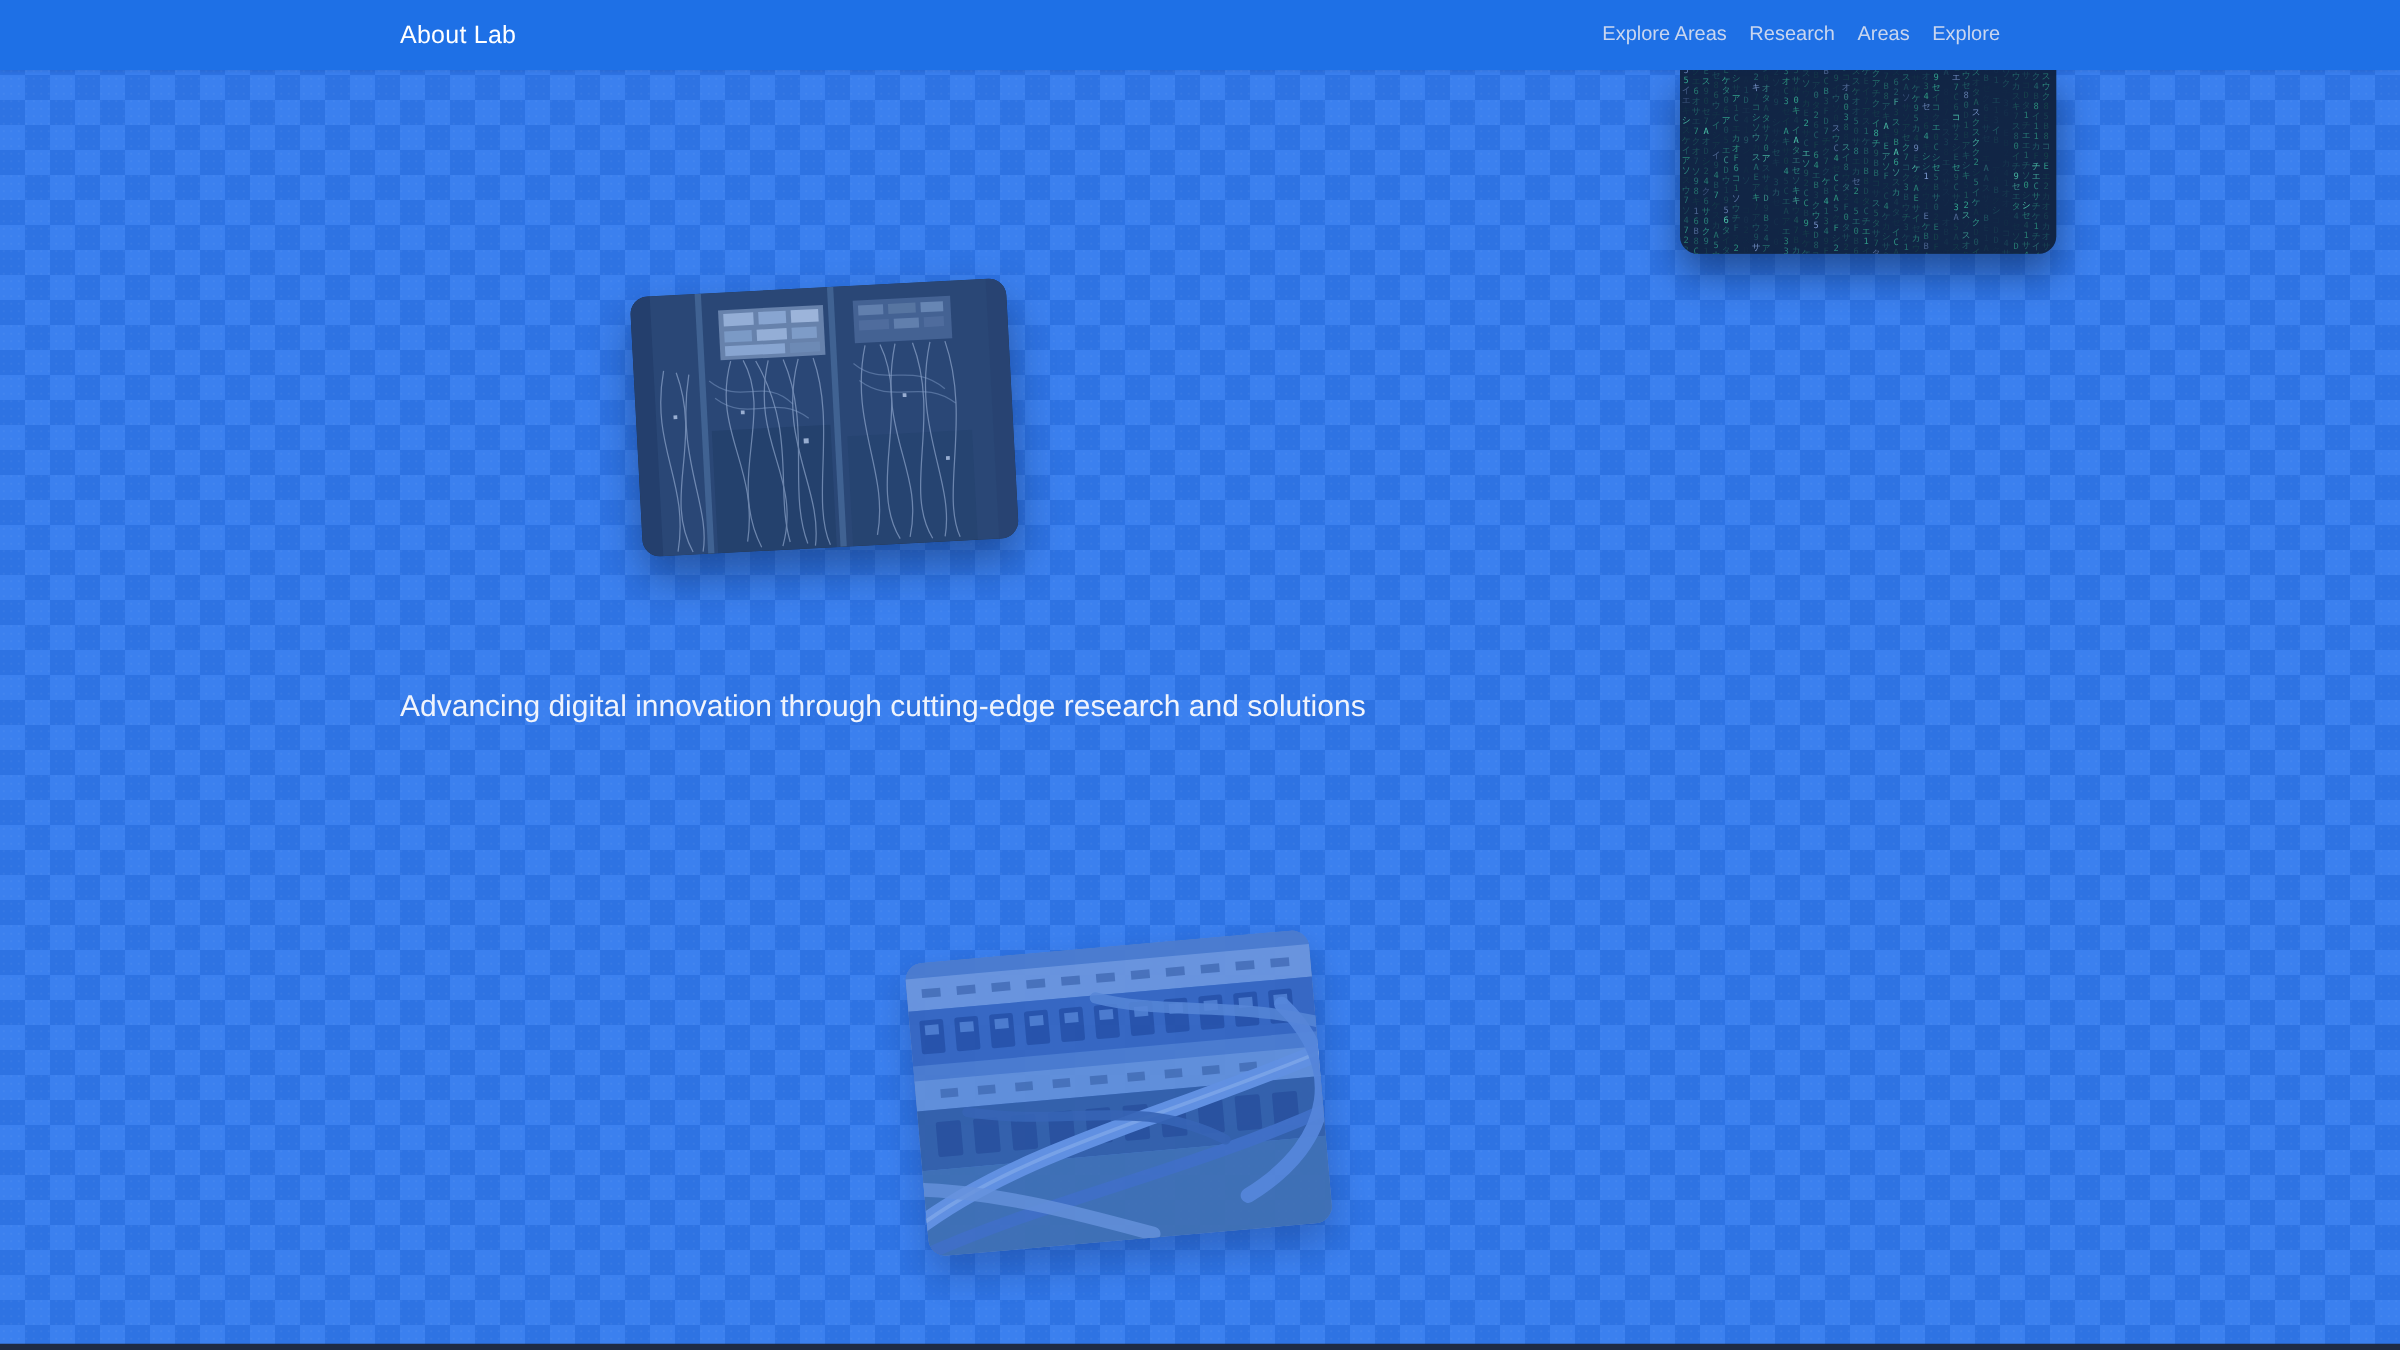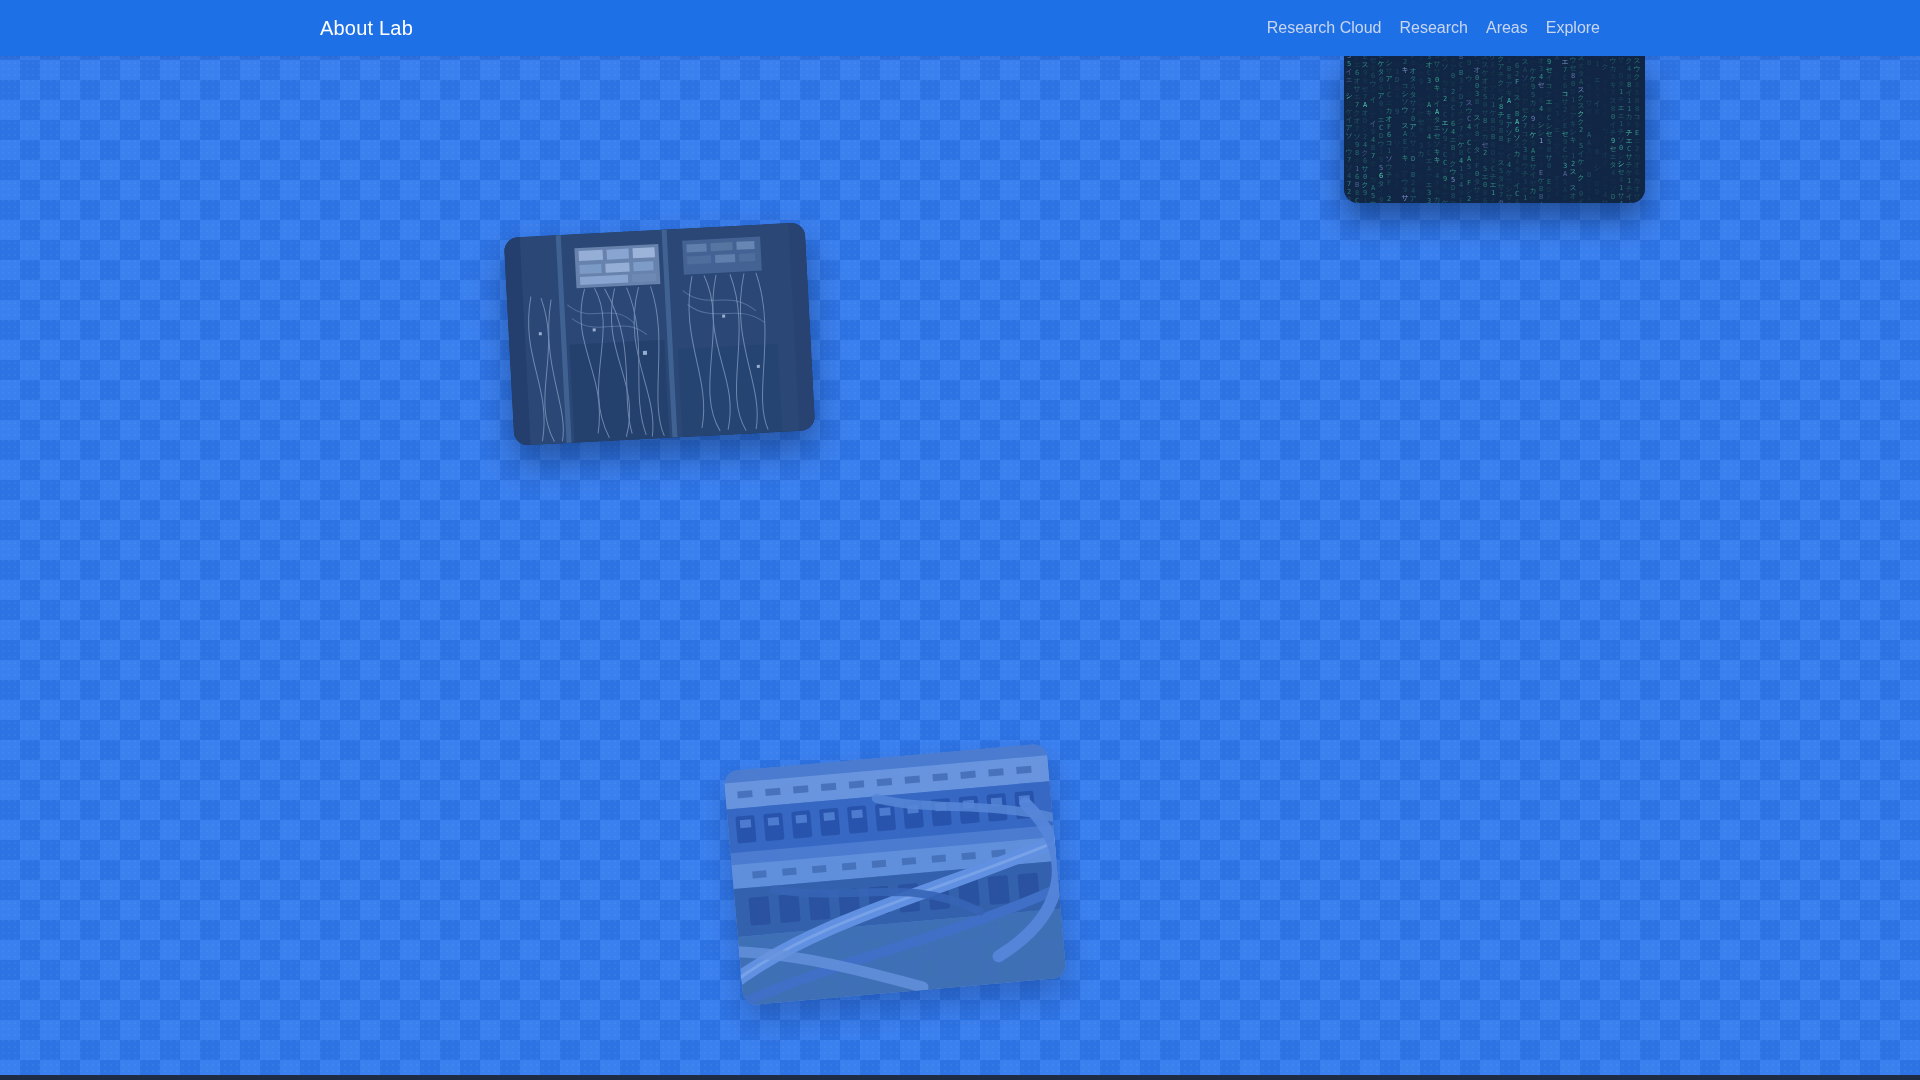--- a/index.html
+++ b/index.html
@@ -73,21 +73,21 @@
   
   .footer-bar { position:absolute; left:0; bottom:0; width:1920px; height:5px; background:#1e2b44; z-index:40; }
 </style>
 </head>
 <body>
 
 <header class="navbar">
   <div class="navbar-inner">
     <div class="brand">About Lab</div>
     <ul class="nav-links">
-      <li>Research Cloud</li>
+      <li>Explore Areas</li>
       <li>Research</li>
       <li>Areas</li>
       <li>Explore</li>
     </ul>
   </div>
 </header>
 
 <div class="card card--matrix">
   <div id="matrix-canvas">
       <div class="matrix-col" style="left: 1px; top: -4px;">
@@ -1035,15 +1035,16 @@
       <path d="M40,122 C120,142 176,120 244,162" stroke="#3c5e9e" stroke-width="8" opacity="0.9"></path>
       <path d="M298,58 C342,108 334,170 258,208" stroke="#6c92d8" stroke-width="12" opacity="0.95"></path>
       <path d="M150,40 C200,58 260,52 330,76" stroke="#6f94d4" stroke-width="9" opacity="0.85"></path>
       <path d="M-8,180 C60,188 120,210 180,232" stroke="#87a6dc" stroke-width="11" opacity="0.8"></path>
     </g>
     <rect x="0" y="0" width="324" height="235" fill="#2f6fe0" opacity="0.32"></rect>
   </svg>
 </div>
 
 <main class="hero">
+  <p class="hero-subtitle">Advancing digital innovation through cutting-edge research and solutions</p>
 </main>
 
 <footer class="footer-bar"></footer>
 
 </body></html>

